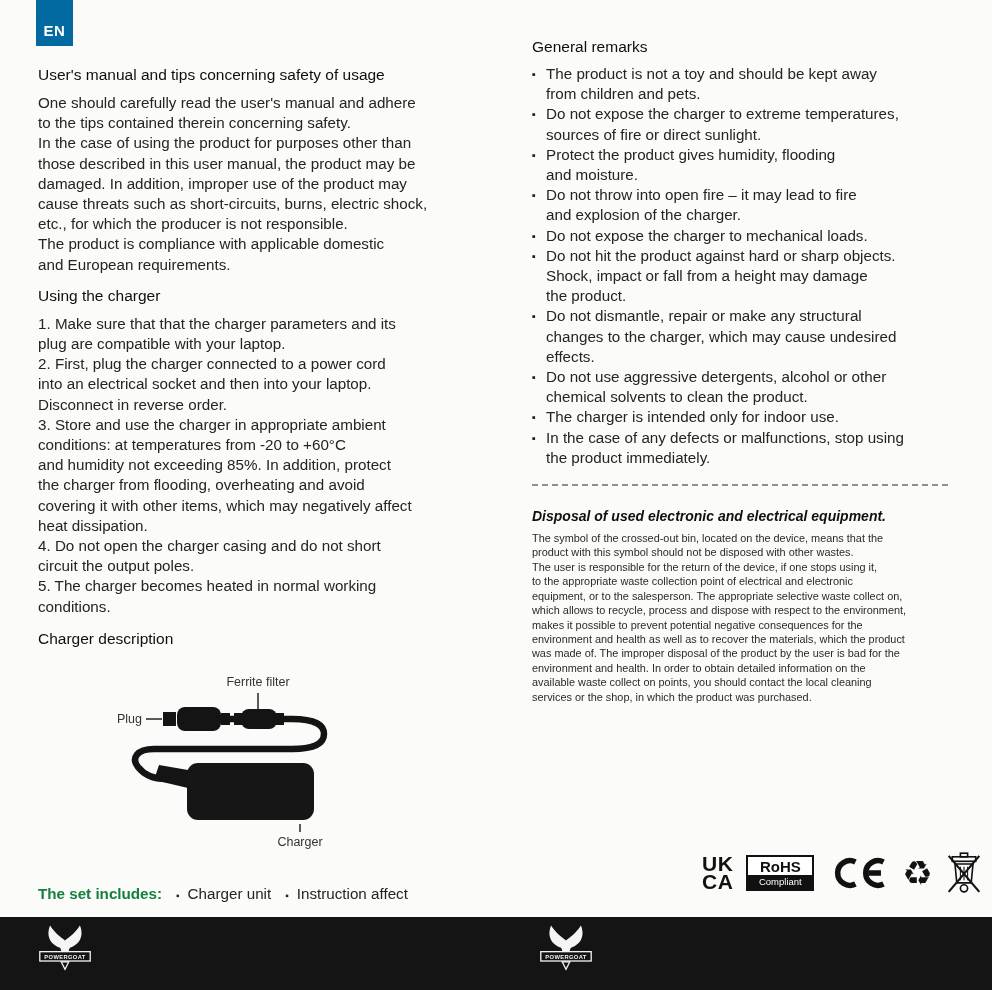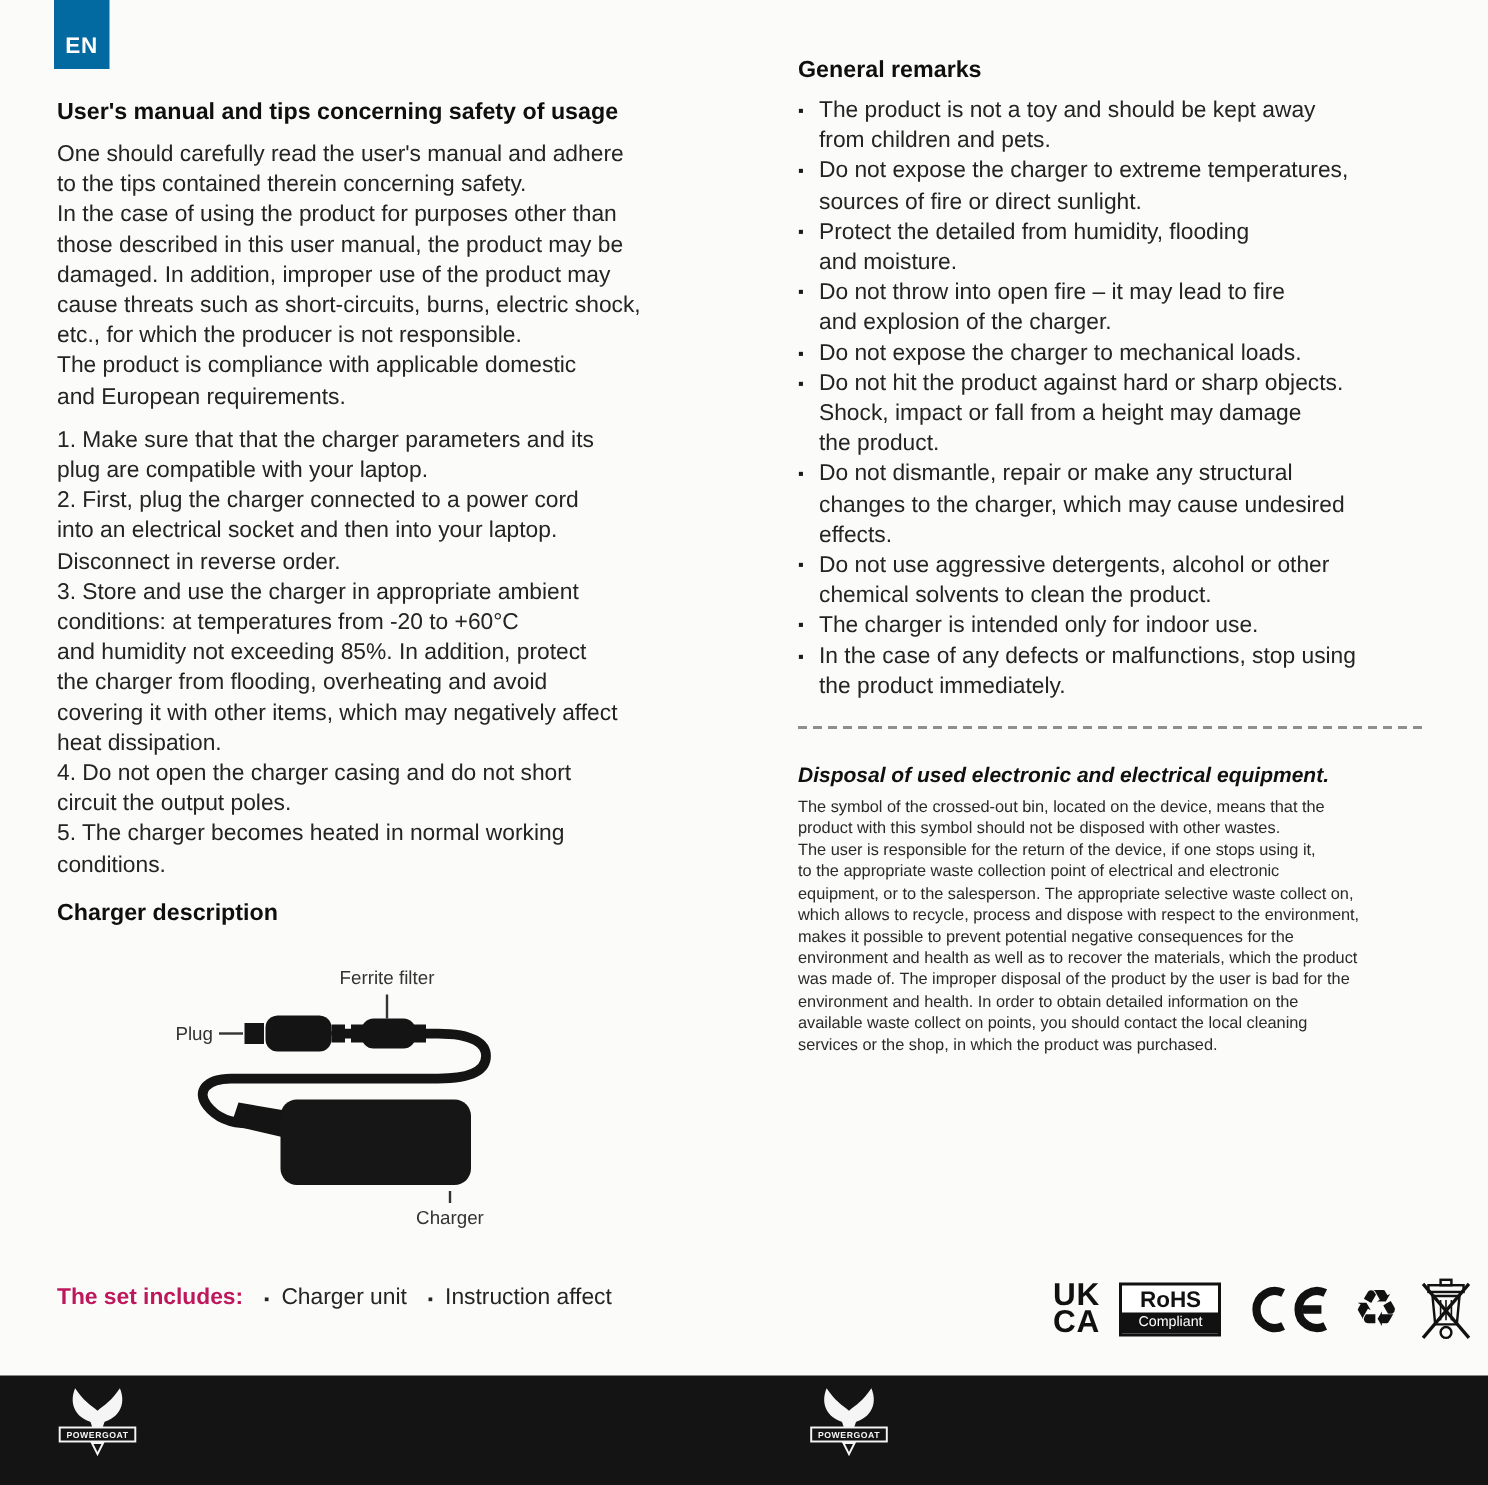--- a/index.html
+++ b/index.html
@@ -11,21 +11,21 @@
   .pre{white-space:pre-line;}
   
   .en-badge{
     position:absolute;left:36px;top:0;width:37px;height:46px;background:#0369a1;
     display:flex;align-items:flex-end;justify-content:center;padding-bottom:7px;box-sizing:border-box;
     color:#fff;font-weight:bold;font-size:15px;letter-spacing:.5px;
   }
   
   .col-left{position:absolute;left:38px;top:0;width:462px;}
   .col-right{position:absolute;left:532px;top:0;width:430px;}
-  h2{font-size:15.5px;font-weight:bold;color:#0f0f0f;margin:0;}
+  h2{font-size:15.5px;font-weight:normal;color:#0f0f0f;margin:0;}
   .h-intro{margin-top:66px;}
   .body-text{font-size:15.2px;line-height:20.2px;color:#242424;margin:0;}
   .p-intro{margin-top:9px;}
   .h-using{margin-top:12px;}
   .p-using{margin-top:9px;}
   .h-desc{margin-top:13px;}
   
   .h-remarks{margin-top:38px;}
   .bullet-list{margin-top:8px;}
   .bullet{display:flex;font-size:15.2px;line-height:20.2px;color:#242424;}
@@ -33,21 +33,21 @@
   .bullet .bm::before{content:"▪";}
   
   .divider{margin-top:16px;width:416px;border-top:2px dashed #8f8f8f;}
   .h-disposal{font-size:14px;font-weight:bold;color:#101010;margin-top:22px;font-style:italic;}
   .p-disposal{font-size:10.9px;line-height:14.4px;color:#2a2a2a;margin-top:7px;width:420px;}
   
   .diagram{margin-top:18px;width:440px;height:188px;}
   .diagram text{font-family:"Liberation Sans",sans-serif;fill:#333;}
   
   .set-line{margin-top:27px;font-size:15.2px;color:#242424;display:flex;align-items:baseline;}
-  .set-line .lbl{font-weight:bold;color:#be185d;}
+  .set-line .lbl{font-weight:bold;color:#15803d;}
   .set-line .itm{margin-left:14px;display:flex;align-items:baseline;}
   .set-line .itm::before{content:"▪";font-size:10px;margin-right:8px;}
   
   .marks{position:absolute;left:702px;top:845px;display:flex;align-items:center;gap:13px;height:56px;}
   .ukca{font-weight:800;font-size:21px;line-height:18px;color:#111;letter-spacing:.5px;}
   .rohs{width:64px;border:2.5px solid #111;background:#fff;text-align:center;}
   .rohs .top{font-size:15px;font-weight:800;color:#111;padding:1px 0 0;}
   .rohs .bot{background:#111;color:#fff;font-size:9.5px;padding:1px 0 2px;}
   .recycle{font-size:34px;color:#111;line-height:1;}
   
@@ -70,20 +70,21 @@
     <p class="body-text pre p-intro">One should carefully read the user's manual and adhere
 to the tips contained therein concerning safety.
 In the case of using the product for purposes other than
 those described in this user manual, the product may be
 damaged. In addition, improper use of the product may
 cause threats such as short-circuits, burns, electric shock,
 etc., for which the producer is not responsible.
 The product is compliance with applicable domestic
 and European requirements.</p>
 
+    <h2 class="h-using">Using the charger</h2>
     <p class="body-text pre p-using">1. Make sure that that the charger parameters and its
 plug are compatible with your laptop.
 2. First, plug the charger connected to a power cord
 into an electrical socket and then into your laptop.
 Disconnect in reverse order.
 3. Store and use the charger in appropriate ambient
 conditions: at temperatures from -20 to +60°C
 and humidity not exceeding 85%. In addition, protect
 the charger from flooding, overheating and avoid
 covering it with other items, which may negatively affect
@@ -140,21 +141,21 @@
           <span class="pre">The product is not a toy and should be kept away
 from children and pets.</span>
         </div>
       <div class="bullet">
           <span class="bm"></span>
           <span class="pre">Do not expose the charger to extreme temperatures,
 sources of fire or direct sunlight.</span>
         </div>
       <div class="bullet">
           <span class="bm"></span>
-          <span class="pre">Protect the detailed from humidity, flooding
+          <span class="pre">Protect the product gives humidity, flooding
 and moisture.</span>
         </div>
       <div class="bullet">
           <span class="bm"></span>
           <span class="pre">Do not throw into open fire – it may lead to fire
 and explosion of the charger.</span>
         </div>
       <div class="bullet">
           <span class="bm"></span>
           <span class="pre">Do not expose the charger to mechanical loads.</span>

